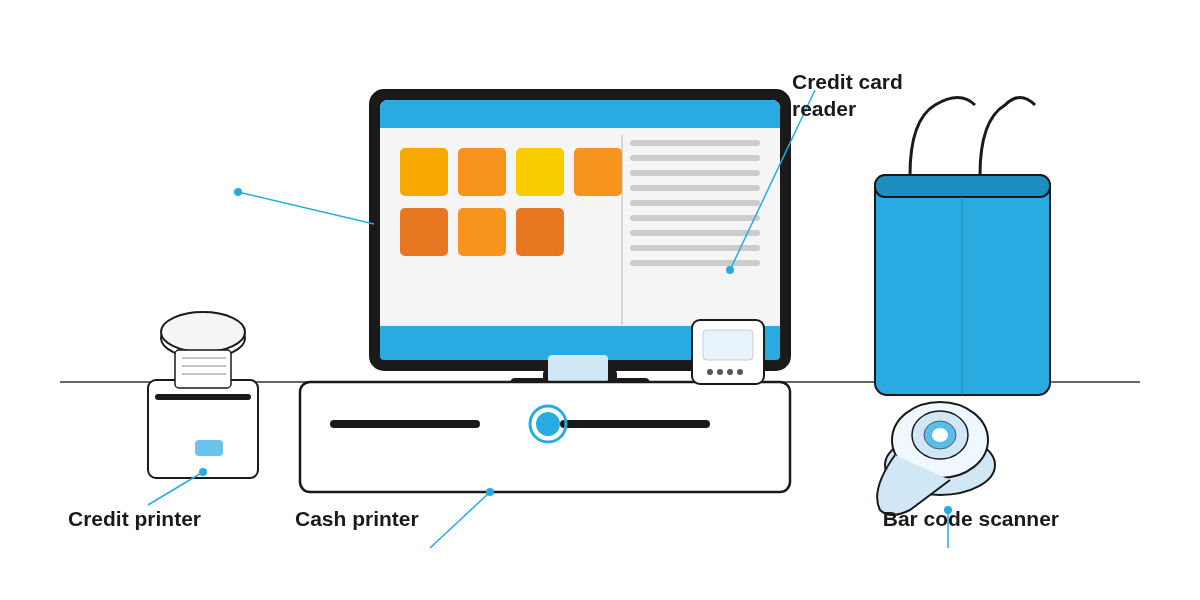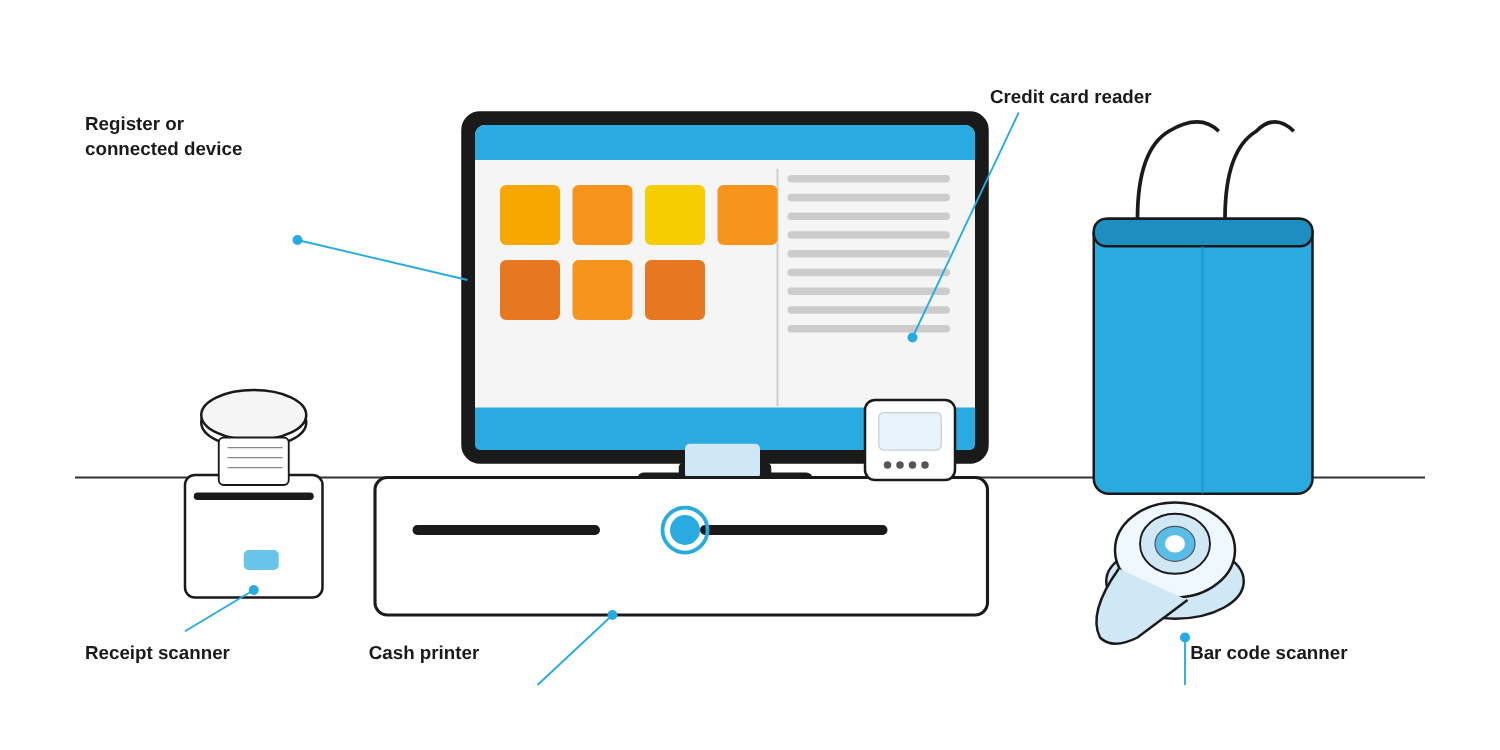--- a/index.html
+++ b/index.html
@@ -15,21 +15,21 @@
     .container {
       width: 1200px;
       height: 600px;
       position: relative;
     }
 
     
     .label {
       position: absolute;
       font-weight: bold;
-      font-size: 15px;
+      font-size: 21px;
       color: #1a1a1a;
       line-height: 1.3;
     }
 
     .label-register {
       top: 90px;
       left: 68px;
       width: 180px;
     }
 
@@ -45,21 +45,21 @@
       left: 68px;
     }
 
     .label-cash {
       bottom: 68px;
       left: 295px;
     }
 
     .label-barcode {
       bottom: 68px;
-      right: 122px;
+      right: 141px;
     }
 
     
     .scene-svg {
       position: absolute;
       top: 0;
       left: 0;
       width: 1200px;
       height: 600px;
     }
@@ -176,31 +176,27 @@
     <circle cx="203" cy="472" r="4" fill="#29abe2"></circle>
 
     <line x1="430" y1="548" x2="490" y2="492" stroke="#29abe2" stroke-width="1.5"></line>
     <circle cx="490" cy="492" r="4" fill="#29abe2"></circle>
 
     <line x1="948" y1="548" x2="948" y2="510" stroke="#29abe2" stroke-width="1.5"></line>
     <circle cx="948" cy="510" r="4" fill="#29abe2"></circle>
 
   </svg>
 
-  <div class="label label-register">
-    <span style="white-space: pre-line;">Register or
-connected device</span>
-  </div>
 
   <div class="label label-credit">
     <span>Credit card reader</span>
   </div>
 
   <div class="label label-receipt">
-    <span>Receipt scanner</span>
+    <span>Credit printer</span>
   </div>
 
   <div class="label label-cash">
     <span>Cash printer</span>
   </div>
 
   <div class="label label-barcode">
     <span>Bar code scanner</span>
   </div>
 

